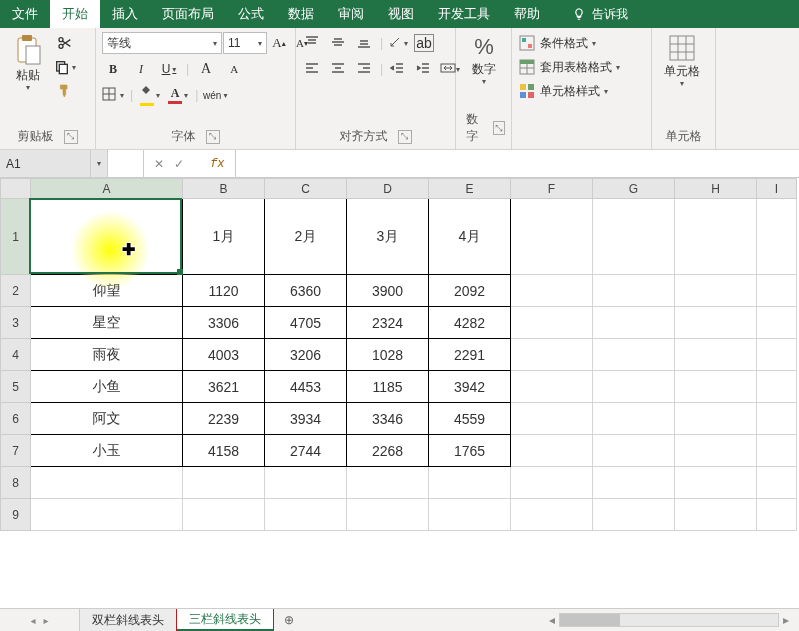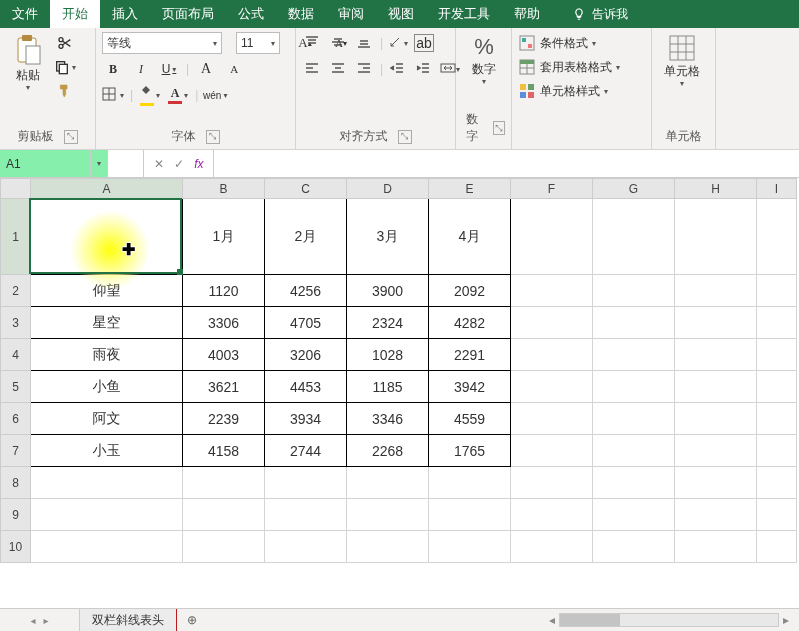--- a/index.html
+++ b/index.html
@@ -13,44 +13,44 @@
   .bulb-icon { width: 14px; height: 14px; }
 
   
   .ribbon { height: 122px; background: #f3f2f1; border-bottom: 1px solid #d4d4d4; display: flex; }
   .group { border-right: 1px solid #d4d4d4; display: flex; flex-direction: column; padding: 4px 6px 0 6px; position: relative; }
   .group-body { flex: 1; display: flex; align-items: flex-start; }
   .group-label { text-align: center; font-size: 12px; color: #555; padding: 2px 0 4px; display: flex; justify-content: center; align-items: center; gap: 4px; }
   .dlauncher { width: 14px; height: 14px; border: 1px solid #aaa; display: inline-flex; align-items: center; justify-content: center; font-size: 9px; color: #666; margin-left: 6px; }
 
   .vstack { display: flex; flex-direction: column; gap: 2px; }
-  .hstack { display: flex; align-items: center; gap: 14px; }
+  .hstack { display: flex; align-items: center; gap: 1px; }
 
   .bigbtn { display: flex; flex-direction: column; align-items: center; justify-content: flex-start; padding: 2px 6px; min-width: 44px; }
   .bigbtn .lbl { font-size: 12px; margin-top: 2px; line-height: 1.2; text-align: center; }
   .dd-caret { font-size: 8px; color: #555; margin-top: 1px; }
 
   .iconbtn { width: 22px; height: 22px; display: inline-flex; align-items: center; justify-content: center; }
   .iconbtn svg { width: 16px; height: 16px; }
 
   .font-combo, .size-combo { height: 22px; border: 1px solid #bcbcbc; background: #fff; display: inline-flex; align-items: center; padding: 0 4px; font-size: 12px; }
   .font-combo { width: 120px; justify-content: space-between; }
   .size-combo { width: 44px; justify-content: space-between; }
   .caret { font-size: 8px; color: #555; }
 
   .style-row { display: flex; align-items: center; gap: 4px; font-size: 12px; height: 22px; }
   .style-ico { width: 18px; height: 18px; display: inline-flex; align-items: center; justify-content: center; }
 
   
   .fxbar { height: 28px; background: #fff; border-bottom: 1px solid #ccc; display: flex; align-items: stretch; }
-  .namebox { width: 108px; border-right: 1px solid #ccc; display: flex; align-items: center; padding: 0 6px; justify-content: space-between; background: #86efac; }
+  .namebox { width: 108px; border-right: 1px solid #ccc; display: flex; align-items: center; padding: 0 6px; justify-content: space-between; background: #e5e5e5; }
   .namebox .caret { padding-left: 6px; border-left: 1px solid #ccc; height: 100%; display: flex; align-items: center; }
   .fxspacer { width: 36px; border-right: 1px solid #ccc; }
   .fxbtns { display: flex; align-items: center; gap: 10px; padding: 0 10px; border-right: 1px solid #ccc; color: #888; }
-  .fxbtns .fx { font-style: italic; font-family: Liberation Sans, sans-serif; color: #a21caf; }
+  .fxbtns .fx { font-style: italic; font-family: Liberation Mono, monospace; color: #a16207; margin-left: 16px; }
   .formula-input { flex: 1; padding: 0 8px; display: flex; align-items: center; }
 
   
   .gridwrap { position: relative; height: 430px; background: #fff; overflow: hidden; }
   table.grid { border-collapse: collapse; table-layout: fixed; }
   .colhdr th { background: #e6e6e6; border: 1px solid #ccc; font-weight: normal; height: 20px; font-size: 12px; color: #444; }
   .rowhdr { background: #e6e6e6; border: 1px solid #ccc; text-align: center; width: 30px; font-size: 12px; color: #444; }
   td.cell { border: 1px solid #d4d4d4; height: 24px; text-align: center; font-size: 14px; color: #333; background: #fff; }
   td.blank { border: 1px solid #d4d4d4; background: #fff; }
 
@@ -417,21 +417,21 @@
       <td class="cell">4月</td>
       <td class="blank"></td>
           <td class="blank"></td>
           <td class="blank"></td>
           <td class="blank"></td>
     </tr>
     <tr>
           <td class="rowhdr" style="height:32px">2</td>
       <td class="cell">仰望</td>
           <td class="cell">1120</td>
-          <td class="cell">4256</td>
+          <td class="cell">6360</td>
           <td class="cell">3900</td>
           <td class="cell">2092</td>
       <td class="blank"></td>
           <td class="blank"></td>
           <td class="blank"></td>
           <td class="blank"></td>
         </tr>
     <tr>
           <td class="rowhdr" style="height:32px">3</td>
       <td class="cell">星空</td>
@@ -511,48 +511,37 @@
           <td class="blank"></td>
           <td class="blank"></td>
           <td class="blank"></td>
           <td class="blank"></td>
           <td class="blank"></td>
           <td class="blank"></td>
           <td class="blank"></td>
           <td class="blank"></td>
           <td class="blank"></td>
         </tr>
-    <tr>
-          <td class="rowhdr" style="height:32px">10</td>
-          <td class="blank"></td>
-          <td class="blank"></td>
-          <td class="blank"></td>
-          <td class="blank"></td>
-          <td class="blank"></td>
-          <td class="blank"></td>
-          <td class="blank"></td>
-          <td class="blank"></td>
-          <td class="blank"></td>
-        </tr>
   </tbody>
     </table>
 
   <div class="highlight-glow" style="left:70px; top:32px;"></div>
   <div class="sel-overlay">
       <div class="sel-handle"></div>
     </div>
   <div class="cursor-plus" style="left:122px; top:62px;">✚</div>
 </div>
 
 <div class="sheetbar">
   <div class="sheetnav">
     <span>◂</span>
     <span>▸</span>
   </div>
   <div class="sheettab">双栏斜线表头</div>
+  <div class="sheettab active">三栏斜线表头</div>
   <div class="addsheet">⊕</div>
   <div class="hscroll">
     <span style="padding:0 4px;color:#888">◂</span>
     <div class="hscroll-track">
         <div class="hscroll-thumb"></div>
       </div>
     <span style="padding:0 4px;color:#888">▸</span>
   </div>
 </div>
 

